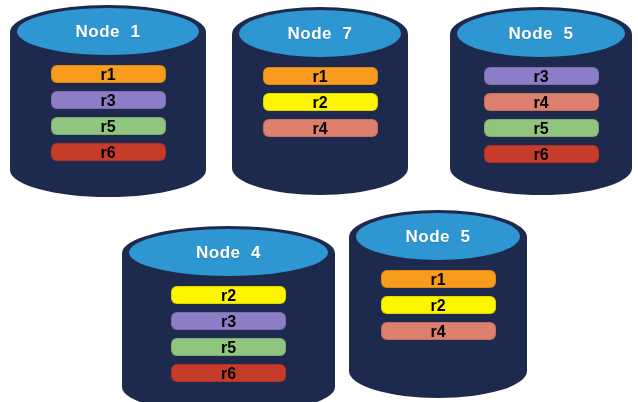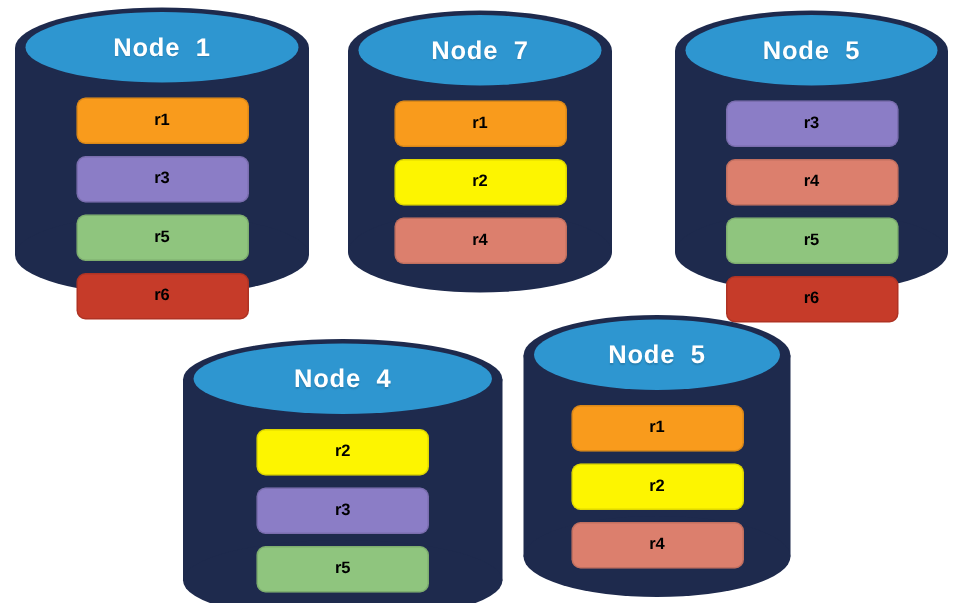--- a/index.html
+++ b/index.html
@@ -58,27 +58,27 @@
     position: absolute;
     top: 60px; left: 0;
     width: 100%;
     display: flex;
     flex-direction: column;
     align-items: center;
     gap: 8px;
   }
   .bar {
     width: 115px;
-    height: 31px;
+    height: 18px;
     border-radius: 6px;
     display: flex;
     align-items: center;
     justify-content: center;
     font-weight: bold;
-    font-size: 11px;
+    font-size: 16px;
     line-height: 17px;
     color: #000000;
     box-shadow: inset 0 0 0 1px rgba(0,0,0,0.12);
   }
   
   .pos-n1 { left: 10px;  top: 5px;   width: 196px; height: 192px; }
   .pos-n2 { left: 232px; top: 7px;   width: 176px; height: 188px; }
   .pos-n3 { left: 450px; top: 7px;   width: 182px; height: 188px; }
   .pos-n4 { left: 122px; top: 226px; width: 178px; height: 188px; padding-left: 35px; }
   .pos-n5 { left: 349px; top: 210px; width: 178px; height: 188px; }

